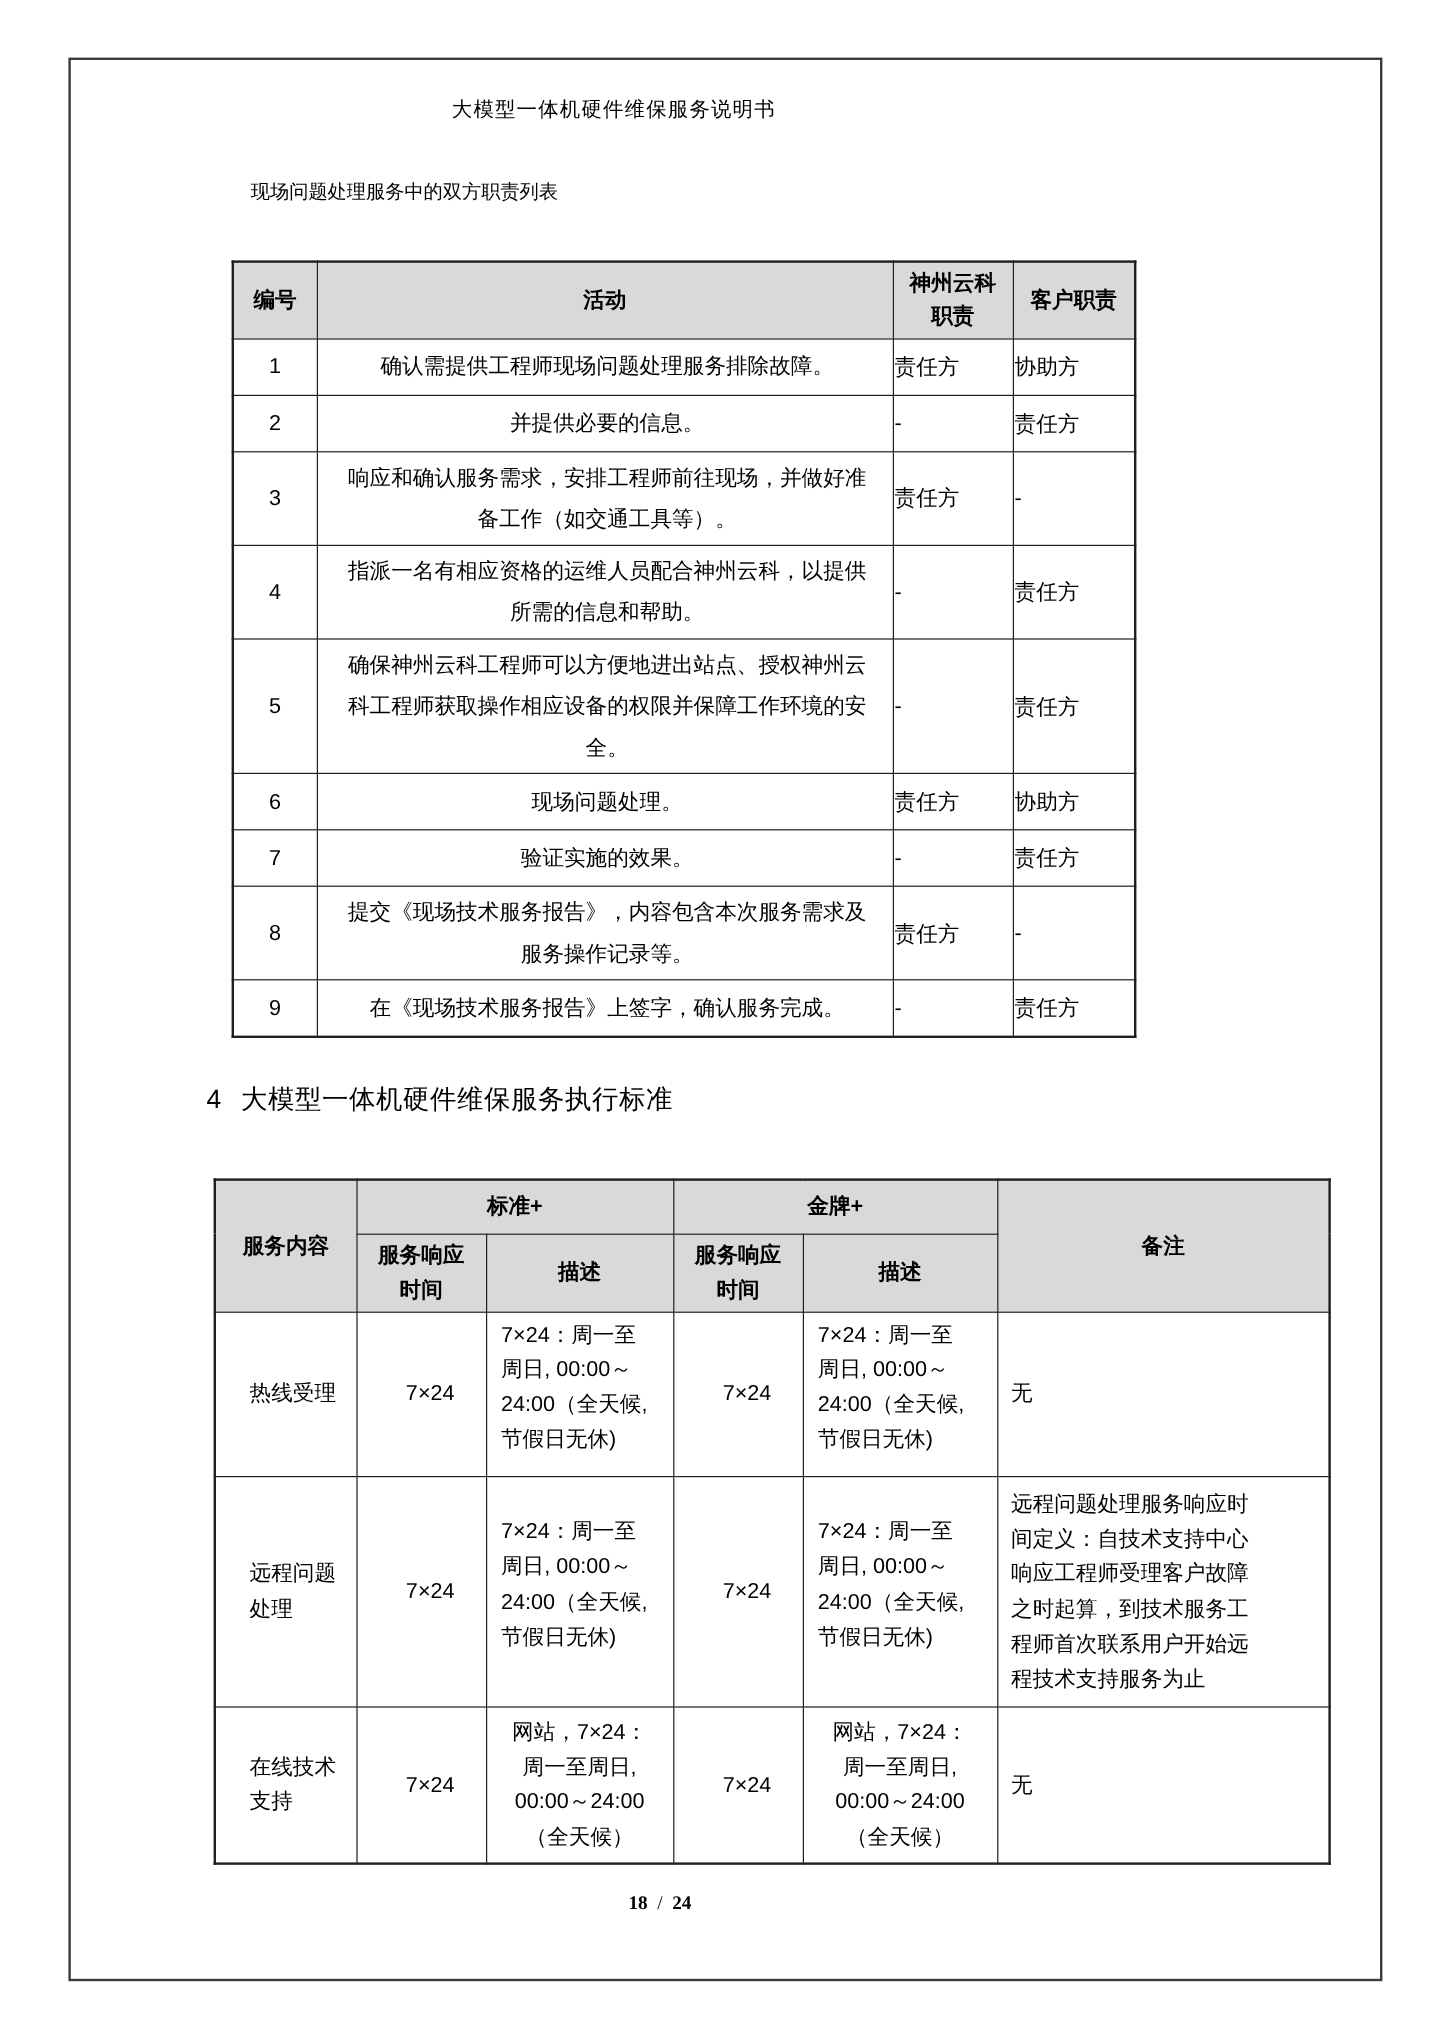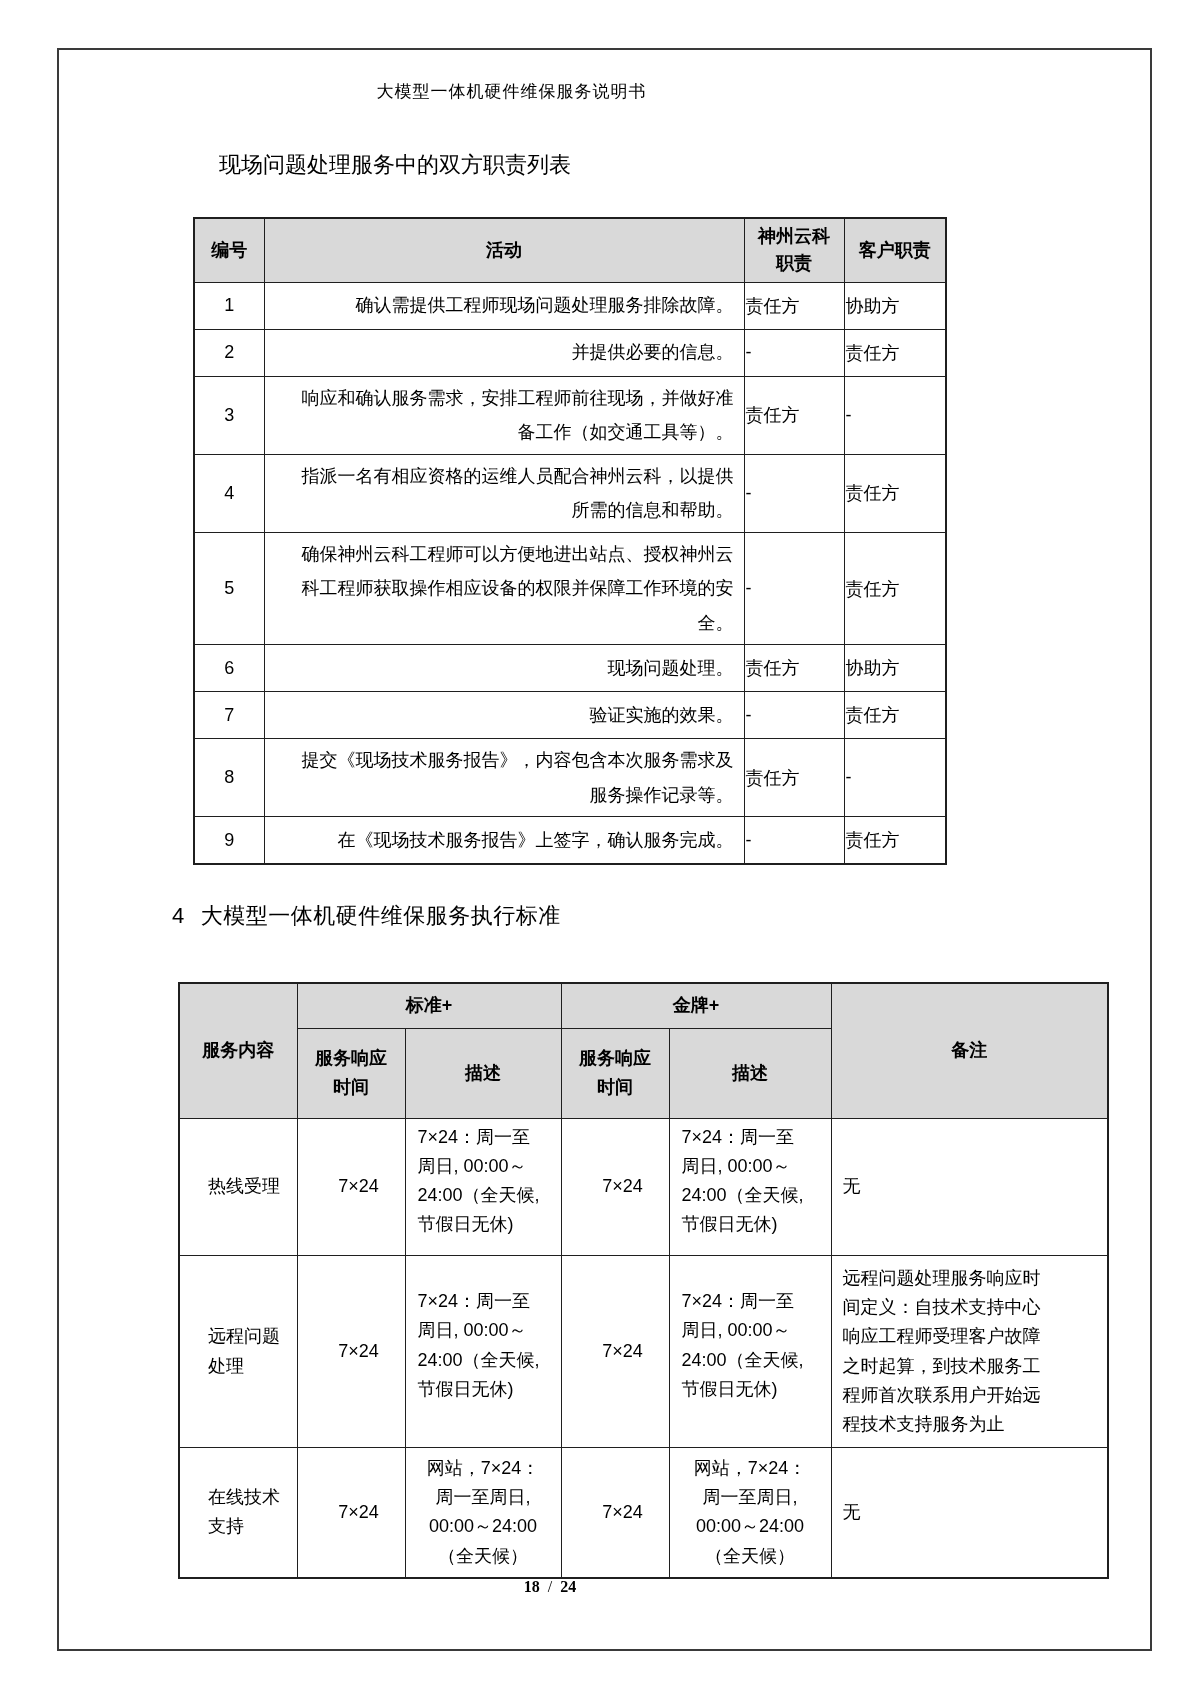--- a/index.html
+++ b/index.html
@@ -13,41 +13,41 @@
     position: absolute; left: 57px; top: 48px;
     width: 1095px; height: 1603px;
     border: 2px solid #3a3a3a;
   }
   .header-title {
     position: absolute; top: 80px; left: 0; width: 1023px;
     text-align: center; font-size: 17px; letter-spacing: 1px;
     font-family: "Liberation Serif", serif;
   }
   .intro {
-    position: absolute; top: 150px; left: 219px;
-    font-size: 22px;
+    position: absolute; top: 150px; left: 209px;
+    font-size: 16px;
   }
   table { border-collapse: collapse; table-layout: fixed; }
   th, td { border: 1.5px solid #1f1f1f; vertical-align: middle; }
   thead th { background: #d9d9d9; font-weight: bold; text-align: center; }
   .pre { white-space: pre-line; }
 
   
   .t1 {
     position: absolute; top: 217px; left: 193px; width: 752px;
     font-size: 18px; border: 2.5px solid #1f1f1f;
   }
   .t1 col.c-no  { width: 70px; }
   .t1 col.c-act { width: 480px; }
   .t1 col.c-v   { width: 100px; }
   .t1 col.c-c   { width: 102px; }
   .t1 thead tr  { height: 64px; }
   .t1 thead th  { line-height: 1.5; }
   .t1 td.num    { text-align: center; }
-  .t1 td.act    { text-align: right; padding: 4px 10px 4px 14px; line-height: 1.92; }
+  .t1 td.act    { text-align: center; padding: 4px 10px 4px 14px; line-height: 1.92; }
   .t1 td.resp   { text-align: left; }
   .t1 tr.r1 { height: 47px; }
   .t1 tr.r2 { height: 78px; }
   .t1 tr.r3 { height: 100px; }
 
   
   .sec {
     position: absolute; top: 901px; left: 172px;
     font-size: 22px; font-weight: normal; letter-spacing: 0.5px;
   }
@@ -58,21 +58,21 @@
     position: absolute; top: 982px; left: 178px; width: 929px;
     font-size: 18px; border: 2.5px solid #1f1f1f;
   }
   .t2 col.c-svc  { width: 118px; }
   .t2 col.c-rt   { width: 108px; }
   .t2 col.c-desc { width: 156px; }
   .t2 col.c-rt2  { width: 108px; }
   .t2 col.c-desc2{ width: 162px; }
   .t2 col.c-rem  { width: 277px; }
   .t2 thead tr.hr1 { height: 45px; }
-  .t2 thead tr.hr2 { height: 90px; }
+  .t2 thead tr.hr2 { height: 65px; }
   .t2 thead th { line-height: 1.6; }
   .t2 tbody tr.br1 { height: 118px; }
   .t2 tbody tr.br2 { height: 192px; }
   .t2 tbody tr.br3 { height: 130px; }
   .t2 td { line-height: 1.62; }
   .t2 td.svc  { text-align: left; padding-left: 28px; }
   .t2 td.time { text-align: center; padding-left: 16px; }
   .t2 td.desc { text-align: left; padding: 4px 6px 16px 12px; }
   .t2 td.desc.center { text-align: center; padding: 4px 6px; }
   .t2 td.rem  { text-align: left; padding: 4px 8px 4px 11px; }

